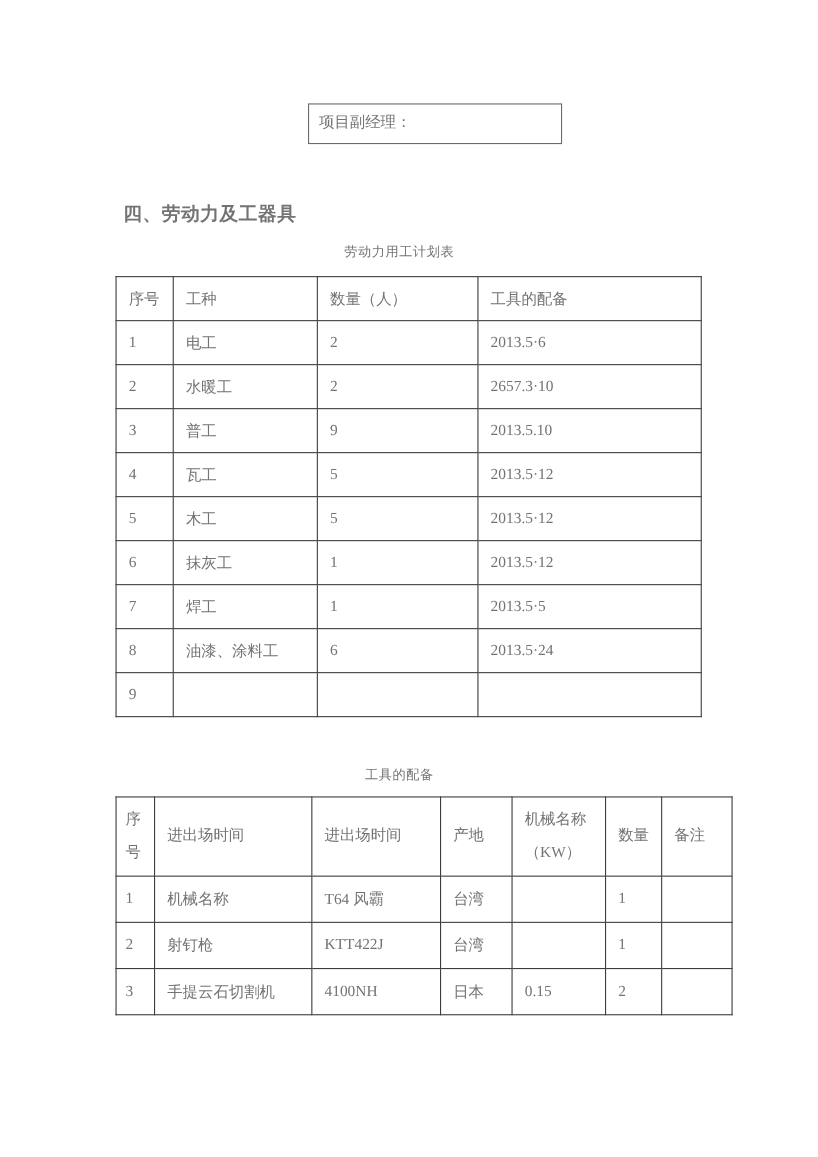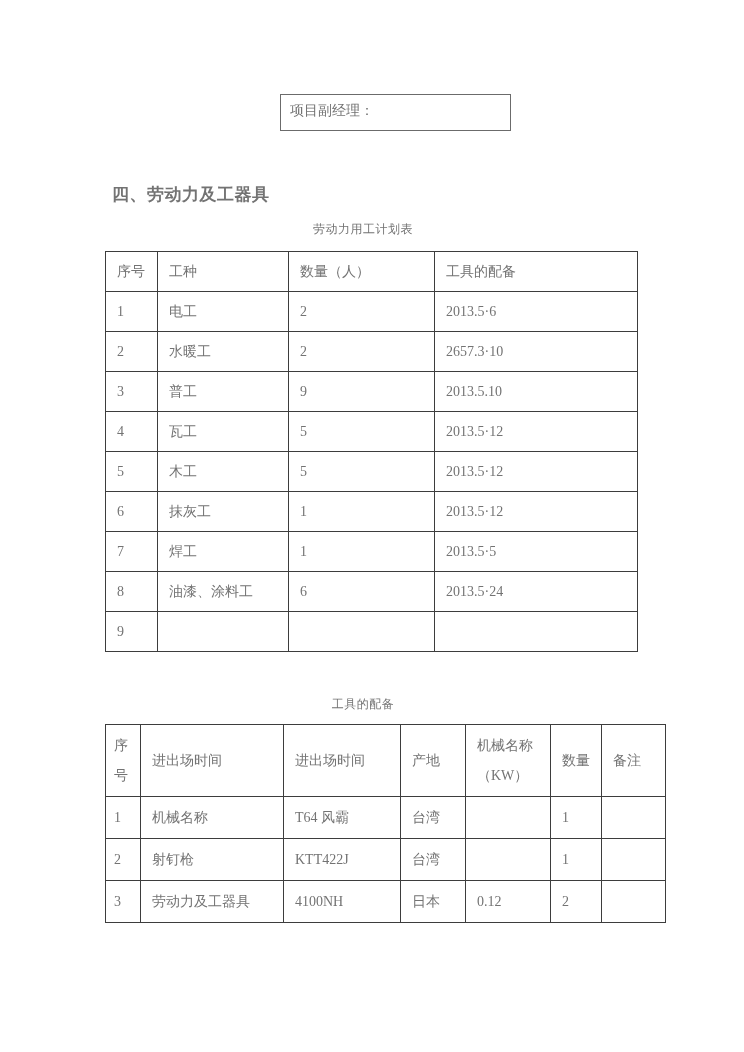--- a/index.html
+++ b/index.html
@@ -188,23 +188,23 @@
         <td>2</td>
         <td>射钉枪</td>
         <td>KTT422J</td>
         <td>台湾</td>
         <td></td>
         <td>1</td>
         <td></td>
       </tr>
       <tr>
         <td>3</td>
-        <td>劳动力及工器具</td>
+        <td>手提云石切割机</td>
         <td>4100NH</td>
         <td>日本</td>
-        <td>0.12</td>
+        <td>0.15</td>
         <td>2</td>
         <td></td>
       </tr>
     </tbody>
   </table>
 
 </div>
 
 </body></html>

